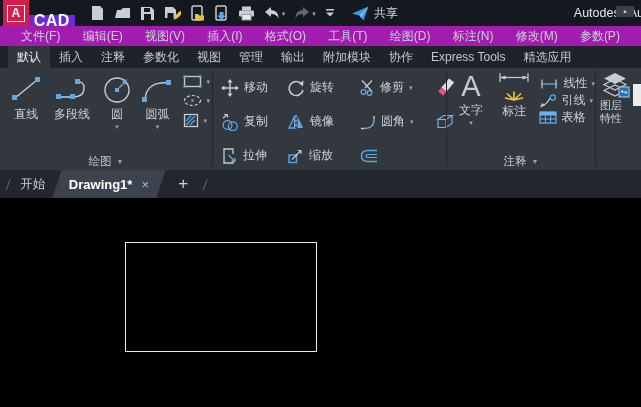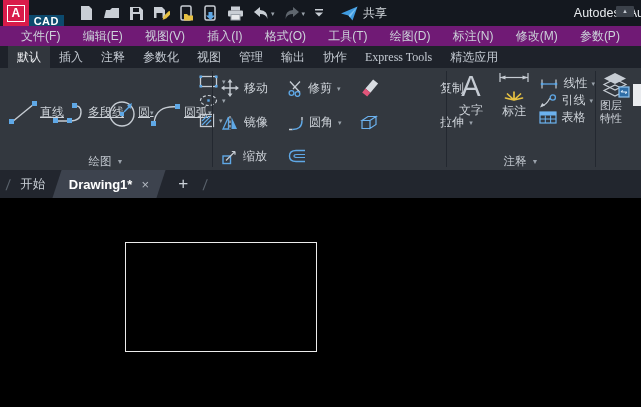--- a/index.html
+++ b/index.html
@@ -7,52 +7,52 @@
   body { position:relative; background:#000; overflow:hidden;
          font-family:"Liberation Sans","DejaVu Sans",sans-serif; color:#ced3d9; }
   svg { display:block; }
 
   
   .titlebar { position:absolute; top:0; left:0; right:0; height:26px; background:#14181f;
               display:flex; align-items:center; gap:9px; padding-left:3px; }
   .badge { display:flex; align-items:stretch; height:26px; cursor:pointer; }
   .badge-a { background:#d91b4a; display:flex; align-items:center; padding:0 4px; }
   .badge-a b { border:1.5px solid #fff; padding:0 3.5px; font-size:12px; color:#fff; line-height:15px; }
-  .badge-cad { background:#0c4a6e; color:#fff; font-size:11px; font-weight:bold;
+  .badge-cad { background:#6d28d9; color:#fff; font-size:16px; font-weight:bold;
                display:flex; align-items:center; padding:0 5px; letter-spacing:.5px;margin-top:15px; }
   .qat { display:flex; align-items:center; gap:9px; margin-left:6px; }
   .qat .grp { display:flex; align-items:center; gap:2px; }
   .caret { color:#9aa2ab; font-size:7px; line-height:7px; }
   .share { display:flex; align-items:center; gap:5px; color:#d4d9de; font-size:12px; margin-left:8px; cursor:pointer; }
   .win-title { margin-left:auto; color:#e7eaed; font-size:12.5px; white-space:nowrap; transform:translateX(3px); }
 
   
-  .menubar { position:absolute; top:26px; left:0; right:0; height:20px; background:#701a75;
+  .menubar { position:absolute; top:26px; left:0; right:0; height:20px; background:#a21caf;
              display:flex; align-items:center; justify-content:space-around; padding:0 10px;
              font-size:12px; color:#ccd2d9; }
   .menu-item { cursor:pointer; white-space:nowrap; }
 
   
   .tabrow { position:absolute; top:46px; left:0; right:0; height:22px; background:#1e222a;
-            display:flex; align-items:stretch; padding-left:8px; font-size:12px; color:#c3c9d1;font-family:Liberation Serif, serif; }
+            display:flex; align-items:stretch; padding-left:8px; font-size:12px; color:#c3c9d1; }
   .rtab { display:flex; align-items:center; padding:0 9px; white-space:nowrap; cursor:pointer; }
   .rtab.active { background:#31363d; color:#edeff2; }
   .collapse-btn { position:absolute; right:7px; top:6px; width:18px; height:11px; background:#3b414a;
                   color:#c6ccd3; font-size:6px; line-height:11px; text-align:center; border-radius:1px; cursor:pointer; }
 
   
   .ribbon { position:absolute; top:68px; left:0; right:0; height:102px; background:#33383f; display:flex; }
   .pdiv { width:1px; background:#232830; margin:3px 0; }
   .panel { display:flex; flex-direction:column; }
   .panel-footer { height:17px; display:flex; align-items:center; justify-content:center; gap:5px;
                   font-size:11.5px; color:#c0c6cd; cursor:pointer; }
   .lbl { font-size:12px; color:#ced3d9; white-space:nowrap; }
 
   .draw-content { flex:1; display:flex; padding:4px 2px 0 6px; }
-  .bigbtn { display:flex; flex-direction:row; align-items:center; cursor:pointer;text-decoration:underline; }
+  .bigbtn { display:flex; flex-direction:column; align-items:center; cursor:pointer; }
   .bigbtn .icon-box { height:34px; display:flex; align-items:center; }
   .mini-col { display:flex; flex-direction:column; gap:6px; margin-left:5px; padding-top:3px; }
   .mini-item { display:flex; align-items:center; gap:4px; cursor:pointer; }
 
   .modify-grid { flex:1; display:grid; grid-template-columns:66px 72px 76px 26px;
                  padding:5px 0 0 8px; row-gap:5px; align-items:center; }
   .mitem { display:flex; align-items:center; gap:5px; cursor:pointer; white-space:nowrap; }
 
   .annot-content { flex:1; display:flex; padding:3px 0 0 5px; }
   .text-col { width:38px; display:flex; flex-direction:column; align-items:center; cursor:pointer; }
@@ -187,20 +187,21 @@
 </div>
 
 <div class="tabrow">
   <span class="rtab active">默认</span>
   <span class="rtab">插入</span>
   <span class="rtab">注释</span>
   <span class="rtab">参数化</span>
   <span class="rtab">视图</span>
   <span class="rtab">管理</span>
   <span class="rtab">输出</span>
+  <span class="rtab">附加模块</span>
   <span class="rtab">协作</span>
   <span class="rtab">Express Tools</span>
   <span class="rtab">精选应用</span>
 </div>
 <div class="collapse-btn">▲</div>
 
 <div class="ribbon">
 
   <div class="panel" style="width:212px;">
     <div class="draw-content">
@@ -286,20 +287,27 @@
   <div class="panel" style="width:233px;">
     <div class="modify-grid">
       <div class="mitem">
         <svg width="18" height="18">
             <path d="M9 2 V16 M2 9 H16" stroke="#c6ccd3" stroke-width="1.4"></path>
             <path d="M9 0 L6.5 3.5 H11.5 Z M9 18 L6.5 14.5 H11.5 Z M0 9 L3.5 6.5 V11.5 Z M18 9 L14.5 6.5 V11.5 Z" fill="#c6ccd3"></path>
           </svg>
         <span class="lbl">移动</span>
       </div>
       <div class="mitem">
+        <svg width="18" height="18">
+            <path d="M14.5 5 A7 7 0 1 0 16 11" fill="none" stroke="#c6ccd3" stroke-width="1.5"></path>
+            <path d="M16.5 1.5 L12 4.5 L16 7.5 Z" fill="#c6ccd3"></path>
+          </svg>
+        <span class="lbl">旋转</span>
+      </div>
+      <div class="mitem">
         <svg width="16" height="17">
             <path d="M3 1.5 L13 12.5 M13 1.5 L6 9" stroke="#c6ccd3" stroke-width="1.3"></path>
             <circle cx="4.5" cy="13" r="2.4" fill="none" stroke="#5fa8e6" stroke-width="1.3"></circle>
             <circle cx="10.5" cy="14" r="2.4" fill="none" stroke="#5fa8e6" stroke-width="1.3"></circle>
           </svg>
         <span class="lbl">修剪</span>
         <span class="caret">▾</span>
       </div>
       <div class="mitem">
         <svg width="20" height="19">

